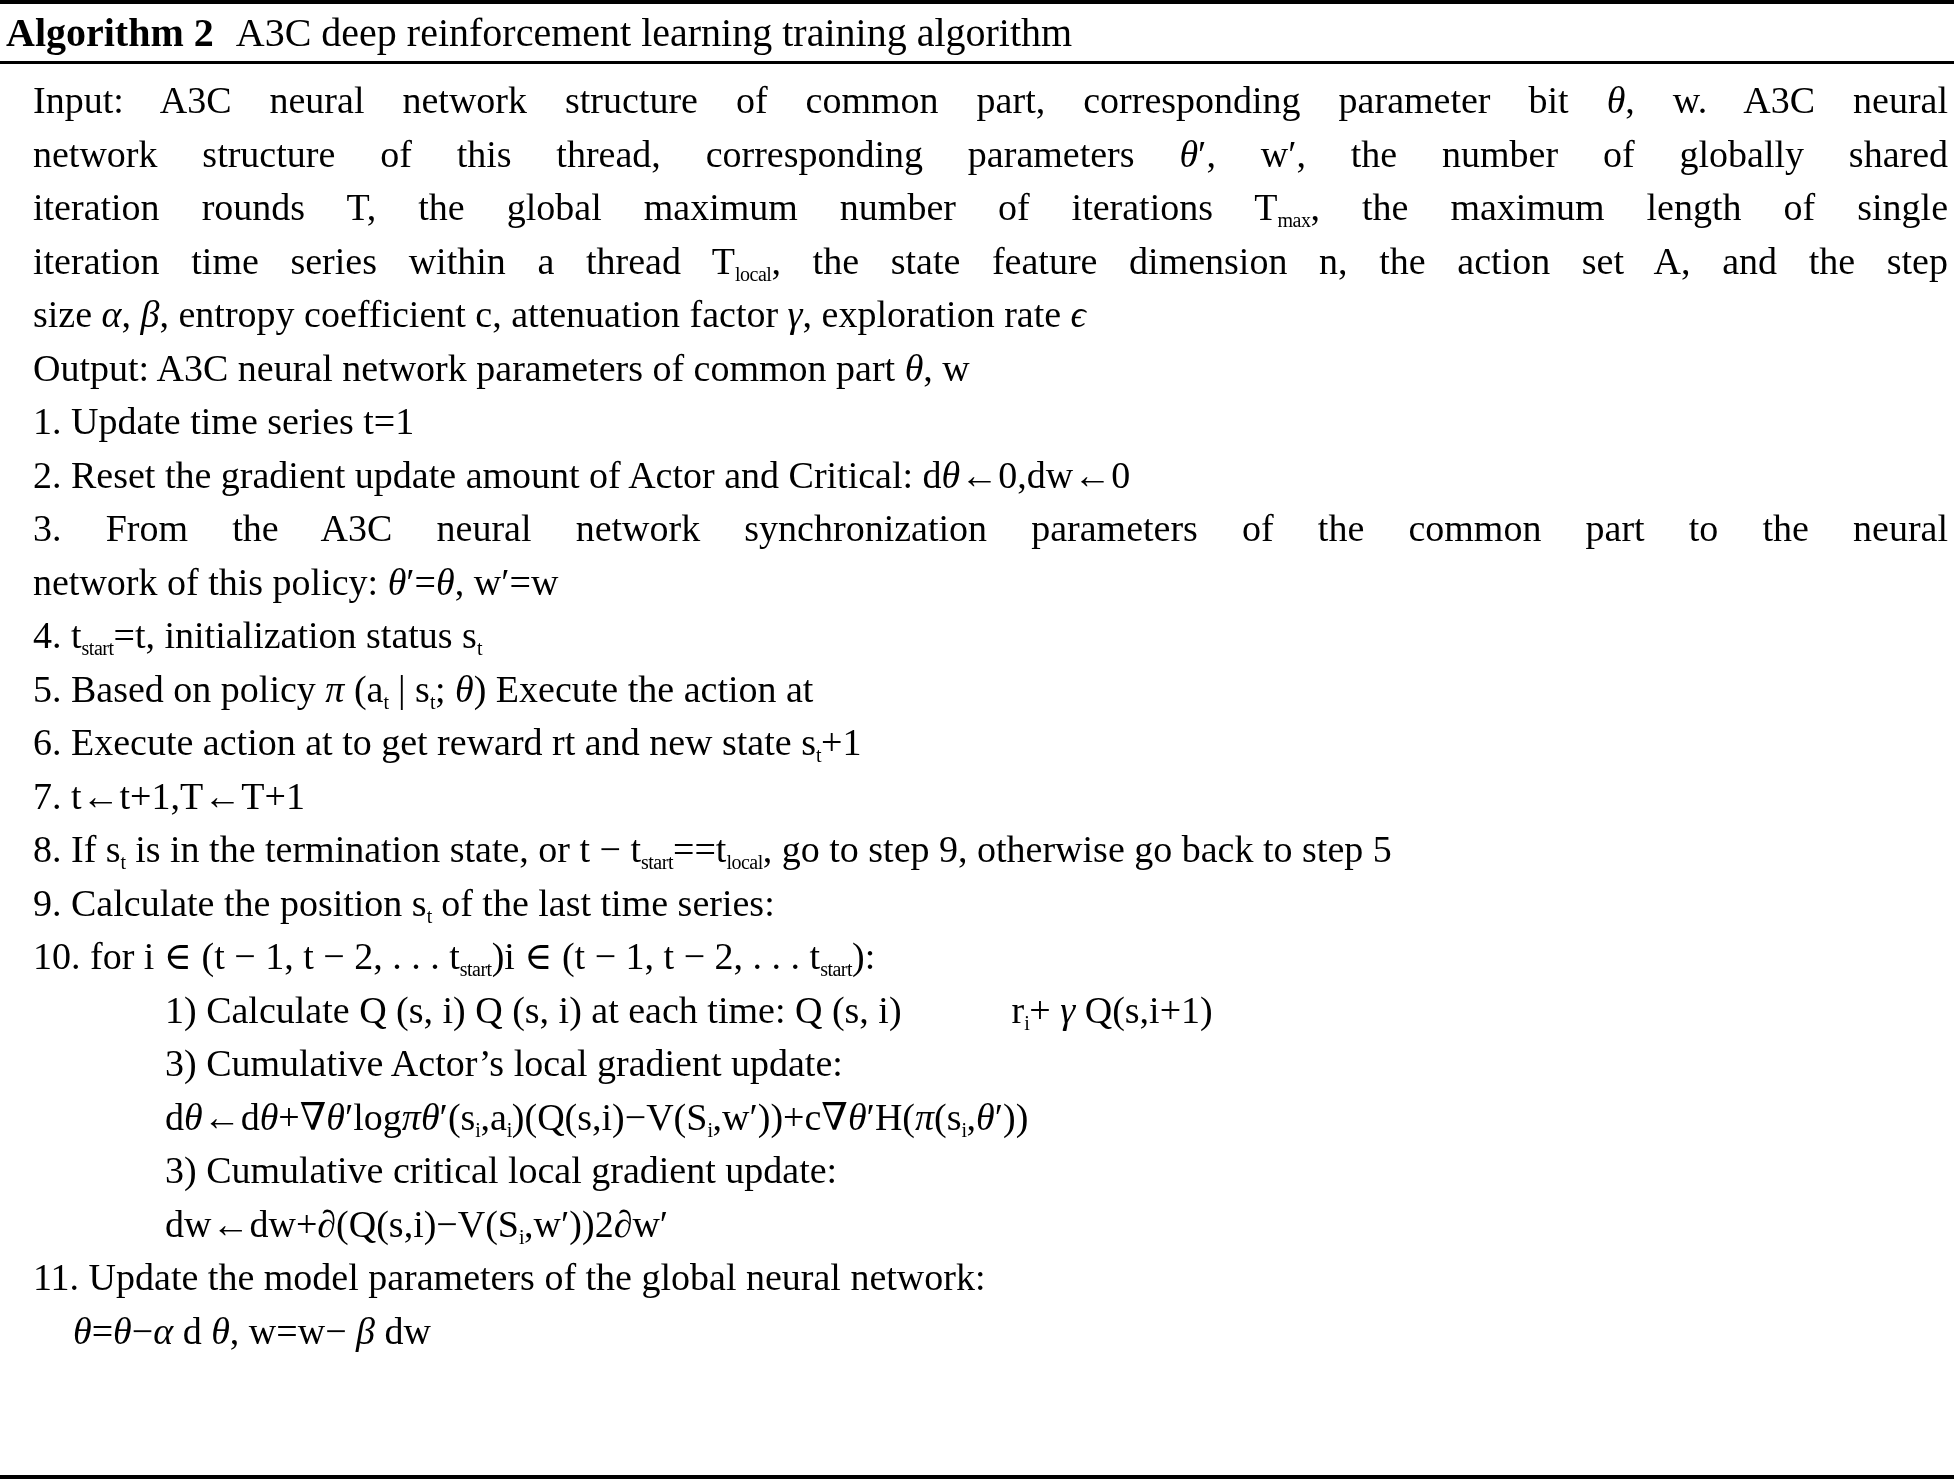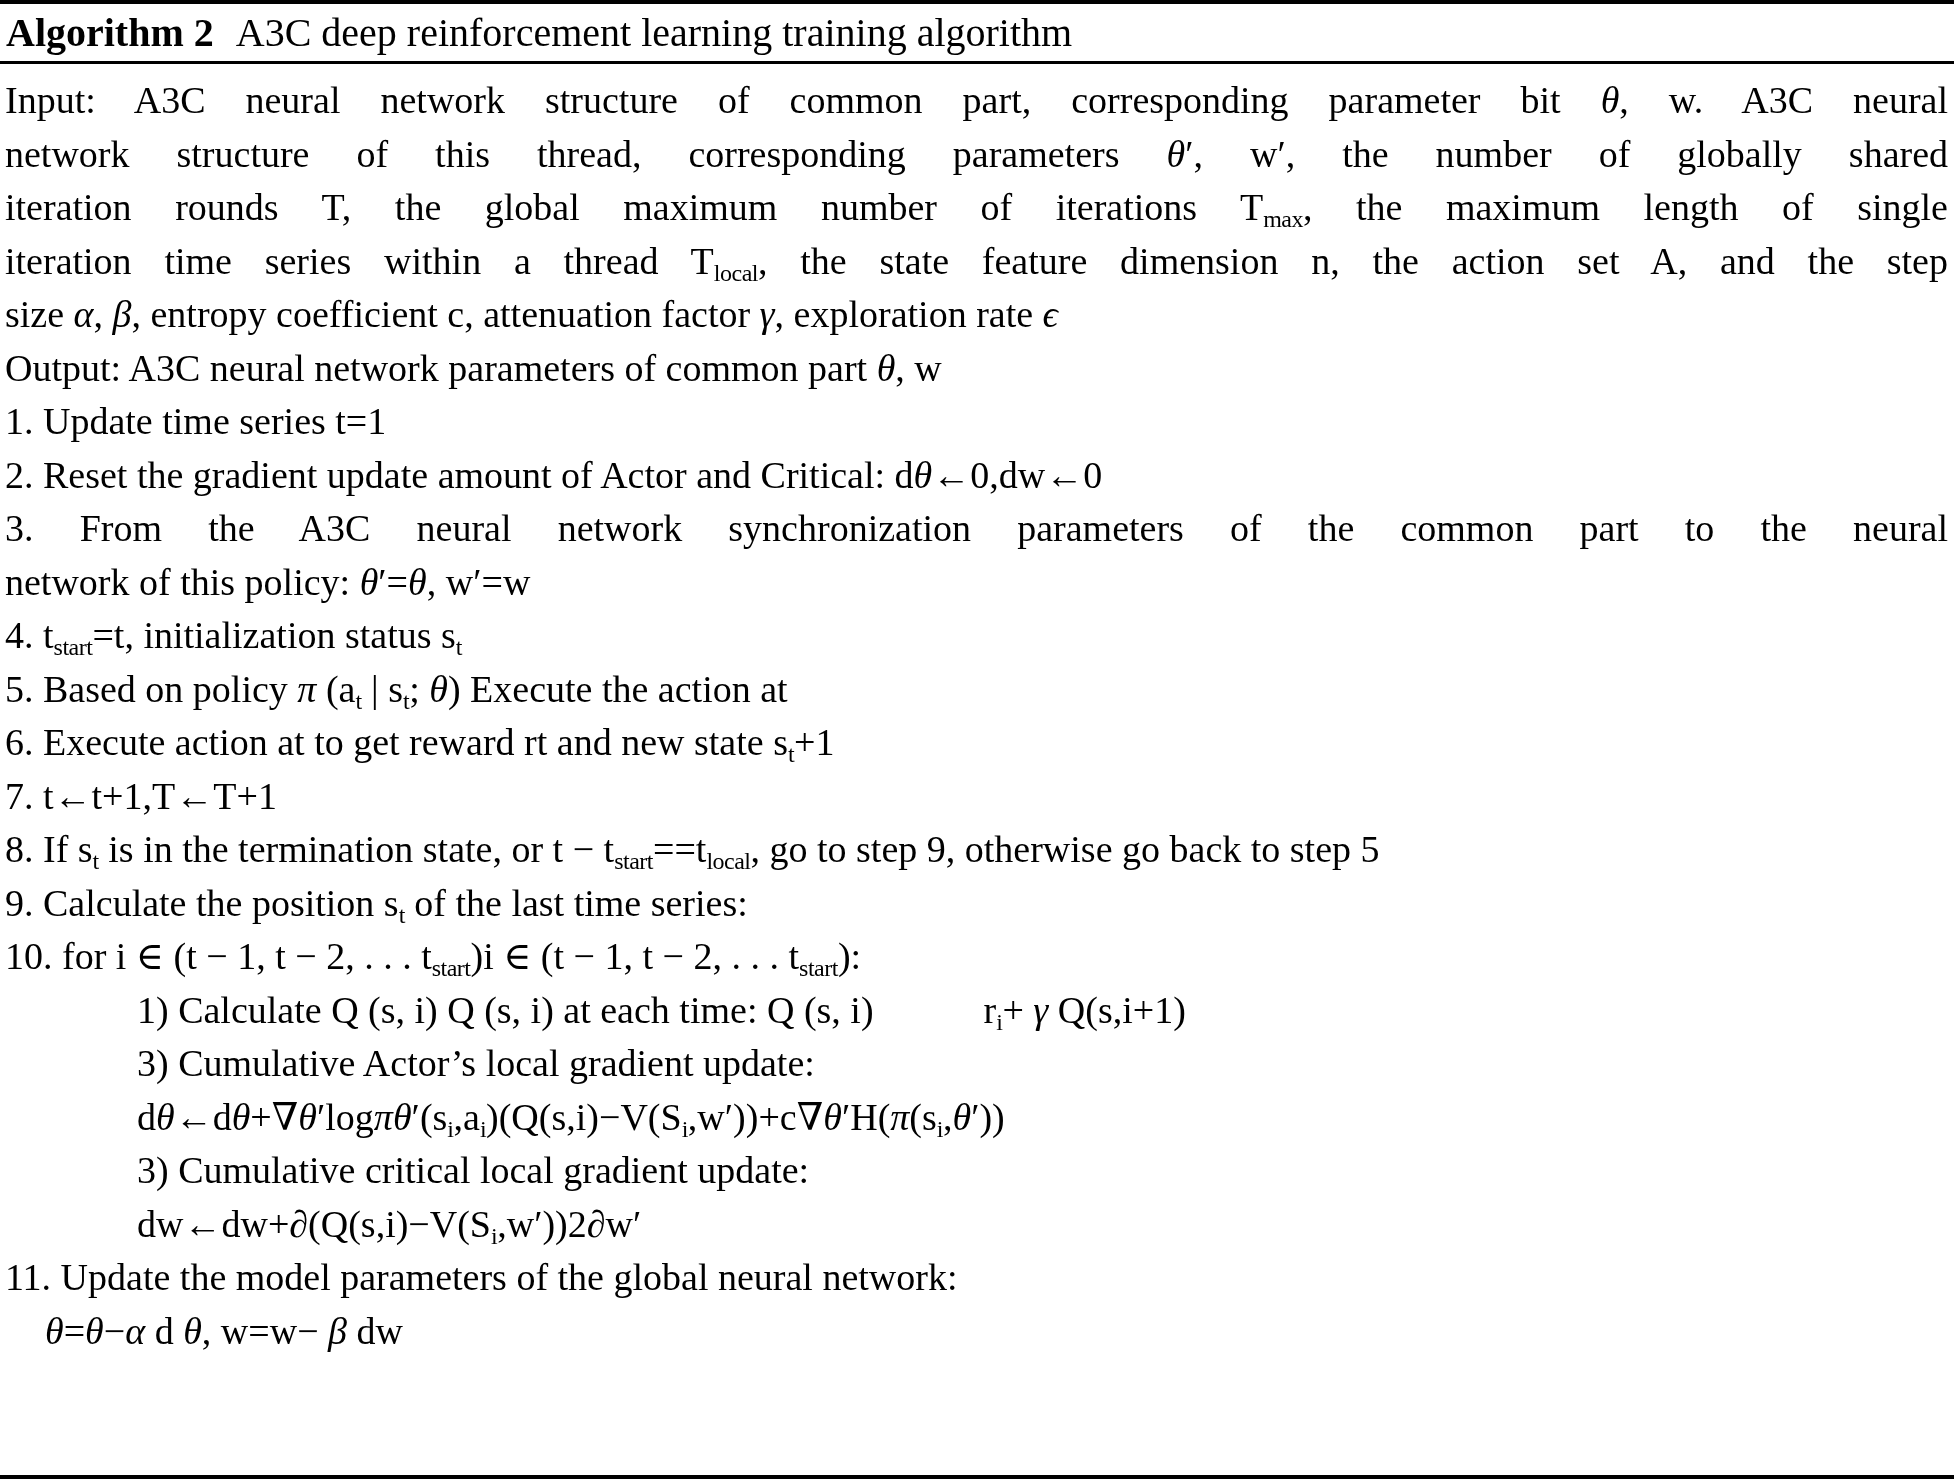--- a/index.html
+++ b/index.html
@@ -27,28 +27,29 @@
     font-size: 40px;
     flex: 0 0 auto;
   }
   .hdr-label { font-weight: bold; margin-right: 22px; white-space: pre; }
   .hdr-title { white-space: pre; }
   .algo-body {
     padding: 10px 6px 0 5px;
     font-size: 38px;
     line-height: 53.5px;
     flex: 0 0 auto;
+    margin-left: 28px;
   }
   .line { min-height: 53.5px; }
   .justify { text-align: justify; text-align-last: justify; }
   .ind-sub { padding-left: 132px; }
   .ind-cont { padding-left: 40px; }
   .it { font-style: italic; }
   .algo-body sub {
-    font-size: 24px;
+    font-size: 20px;
     line-height: 0;
     vertical-align: -7px;
     letter-spacing: -0.5px;
   }
   .gap { display: inline-block; width: 110px; }
 </style>
 </head>
 <body>
 
 <div class="page">

